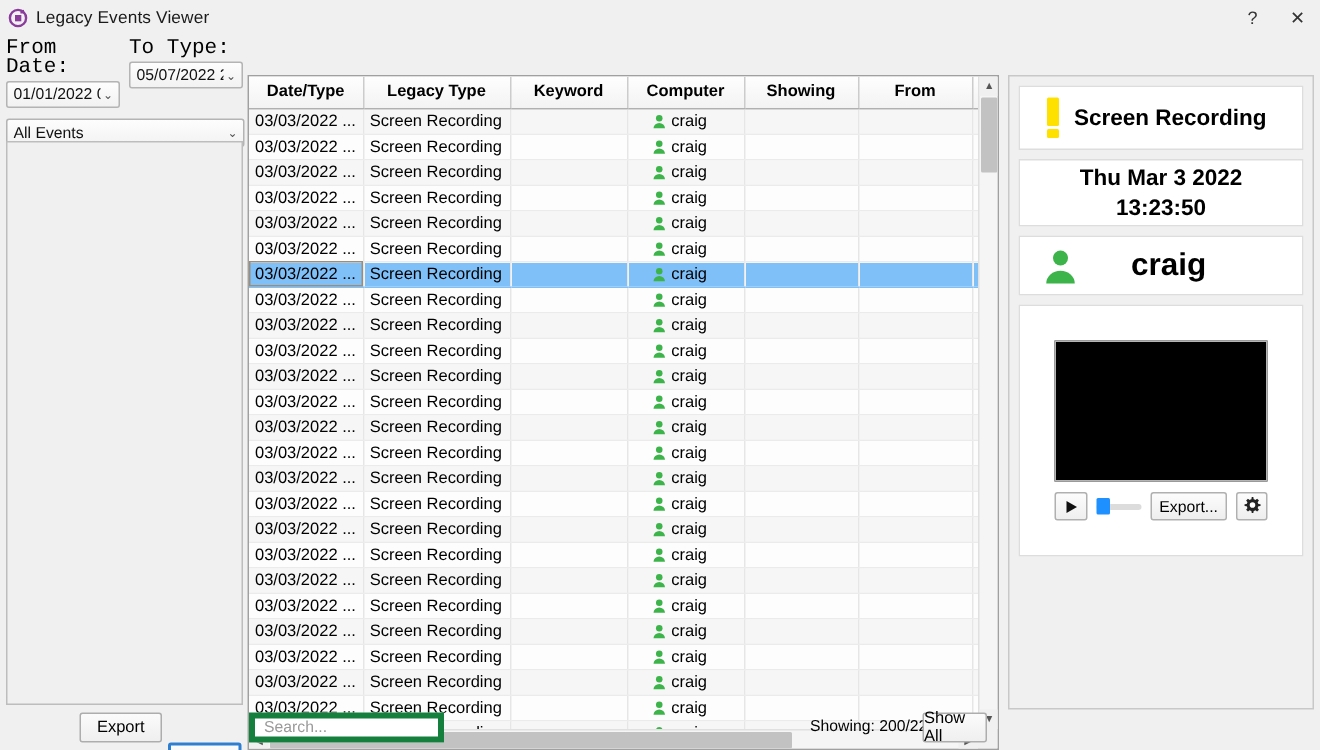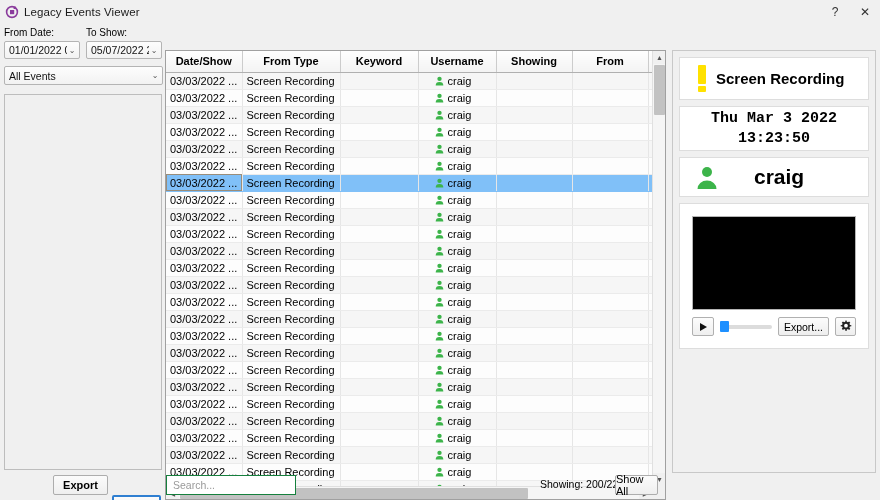--- a/index.html
+++ b/index.html
@@ -61,25 +61,26 @@
     position: absolute;
     left: 4px; top: 3px;
     width: 158px; bottom: 30px;
   }
   .date-row {
     display: flex;
     gap: 6px;
   }
   .date-group { width: 76px; }
   .fld-label {
-    font-size: 10px;
+    font-size: 14px;
     color: #000;
     margin-bottom: 2px;
     display: block;
     line-height: 13px;
+    font-family: Liberation Mono, monospace;
   }
   .combo {
     height: 18px;
     background: linear-gradient(#fdfdfd, #f2f2f2);
     border: 1px solid #b4b4b4;
     border-radius: 2px;
     display: flex; align-items: center;
     padding: 0 2px 0 4px;
     font-size: 10.5px;
     color: #111;
@@ -235,34 +236,34 @@
   .bang {
     width: 8px; flex: 0 0 auto;
     display: flex; flex-direction: column; align-items: center; gap: 2px;
   }
   .bang-bar { width: 8px; height: 19px; background: #ffe100; border-radius: 1px; }
   .bang-dot { width: 8px; height: 6px; background: #ffe100; border-radius: 1px; }
   .evt-title {
     font-size: 15px; font-weight: bold; color: #000;
   }
   .card-time {
-    height: 45px; flex-direction: column; gap: 1px; font-family: Liberation Mono, monospace;
+    height: 45px; flex-direction: column; gap: 1px;
   }
   .time-line {
     font-size: 15px; font-weight: bold; color: #000; line-height: 19px;
   }
   .card-user { height: 40px; gap: 14px; justify-content: flex-start; padding-left: 14px; }
   .user-big { flex: 0 0 auto; display: block; }
   .user-name {
     font-size: 21px; font-weight: bold; color: #000;
     margin-left: 20px;
   }
   .card-media {
     display: block;
-    padding: 12px;
+    padding: 23px;
     margin-bottom: 12px;
   }
   .video-area {
     height: 94px;
     background: #000;
     border: 1px solid #b5b5b5;
   }
   .media-controls {
     margin-top: 7px;
     display: flex; align-items: center; gap: 6px;
@@ -329,27 +330,27 @@
     display: flex; align-items: center; justify-content: center;
     font-size: 11px;
     color: #000;
     user-select: none;
   }
   .btn.focused {
     border: 2px solid #2f7fd1;
     border-radius: 2px;
     margin-top: 20px;
   }
-  .btn-export  { position: absolute; left: 53px;  top: 0; width: 55px; font-weight: bold; }
+  .btn-export  { position: absolute; left: 53px;  top: 0; width: 55px; }
   .btn-fetch   { position: absolute; left: 112px; top: 0; width: 49px; }
   .search-box {
     position: absolute; left: 166px; top: 0;
     width: 130px; height: 20px;
     background: #fff;
-    border: 1px solid #15803d;
+    border: 4px solid #15803d;
     display: flex; align-items: center;
     padding: 0 4px;
   }
   .search-box input {
     border: none; outline: none;
     width: 100%;
     font-size: 10.5px;
     font-family: "Liberation Sans", sans-serif;
     color: #333;
     background: transparent;
@@ -386,21 +387,21 @@
     <div class="left-panel">
       <div class="date-row">
         <div class="date-group">
           <span class="fld-label">From Date:</span>
           <div class="combo">
             <span class="val">01/01/2022 00:00</span>
             <span class="caret">⌄</span>
           </div>
         </div>
         <div class="date-group">
-          <span class="fld-label">To Show:</span>
+          <span class="fld-label">To Type:</span>
           <div class="combo">
             <span class="val">05/07/2022 23:59</span>
             <span class="caret">⌄</span>
           </div>
         </div>
       </div>
 
       <div class="combo events-combo">
         <span class="val">All Events</span>
         <span class="caret">⌄</span>
@@ -416,24 +417,24 @@
             <col style="width:76px">
               <col style="width:98px">
               <col style="width:78px">
             <col style="width:78px">
               <col style="width:76px">
               <col style="width:76px">
               <col style="width:76px">
           </colgroup>
           <thead>
               <tr id="thead-row">
-                <th>Date/Show</th>
-                <th>From Type</th>
+                <th>Date/Type</th>
+                <th>Legacy Type</th>
                 <th>Keyword</th>
-                <th>Username</th>
+                <th>Computer</th>
                 <th>Showing</th>
                 <th>From</th>
                 <th>Keyword</th>
               </tr>
             </thead>
           <tbody id="tbody">
               <tr>
                 <td>03/03/2022 ...</td>
                 <td>Screen Recording</td>
                 <td></td>

